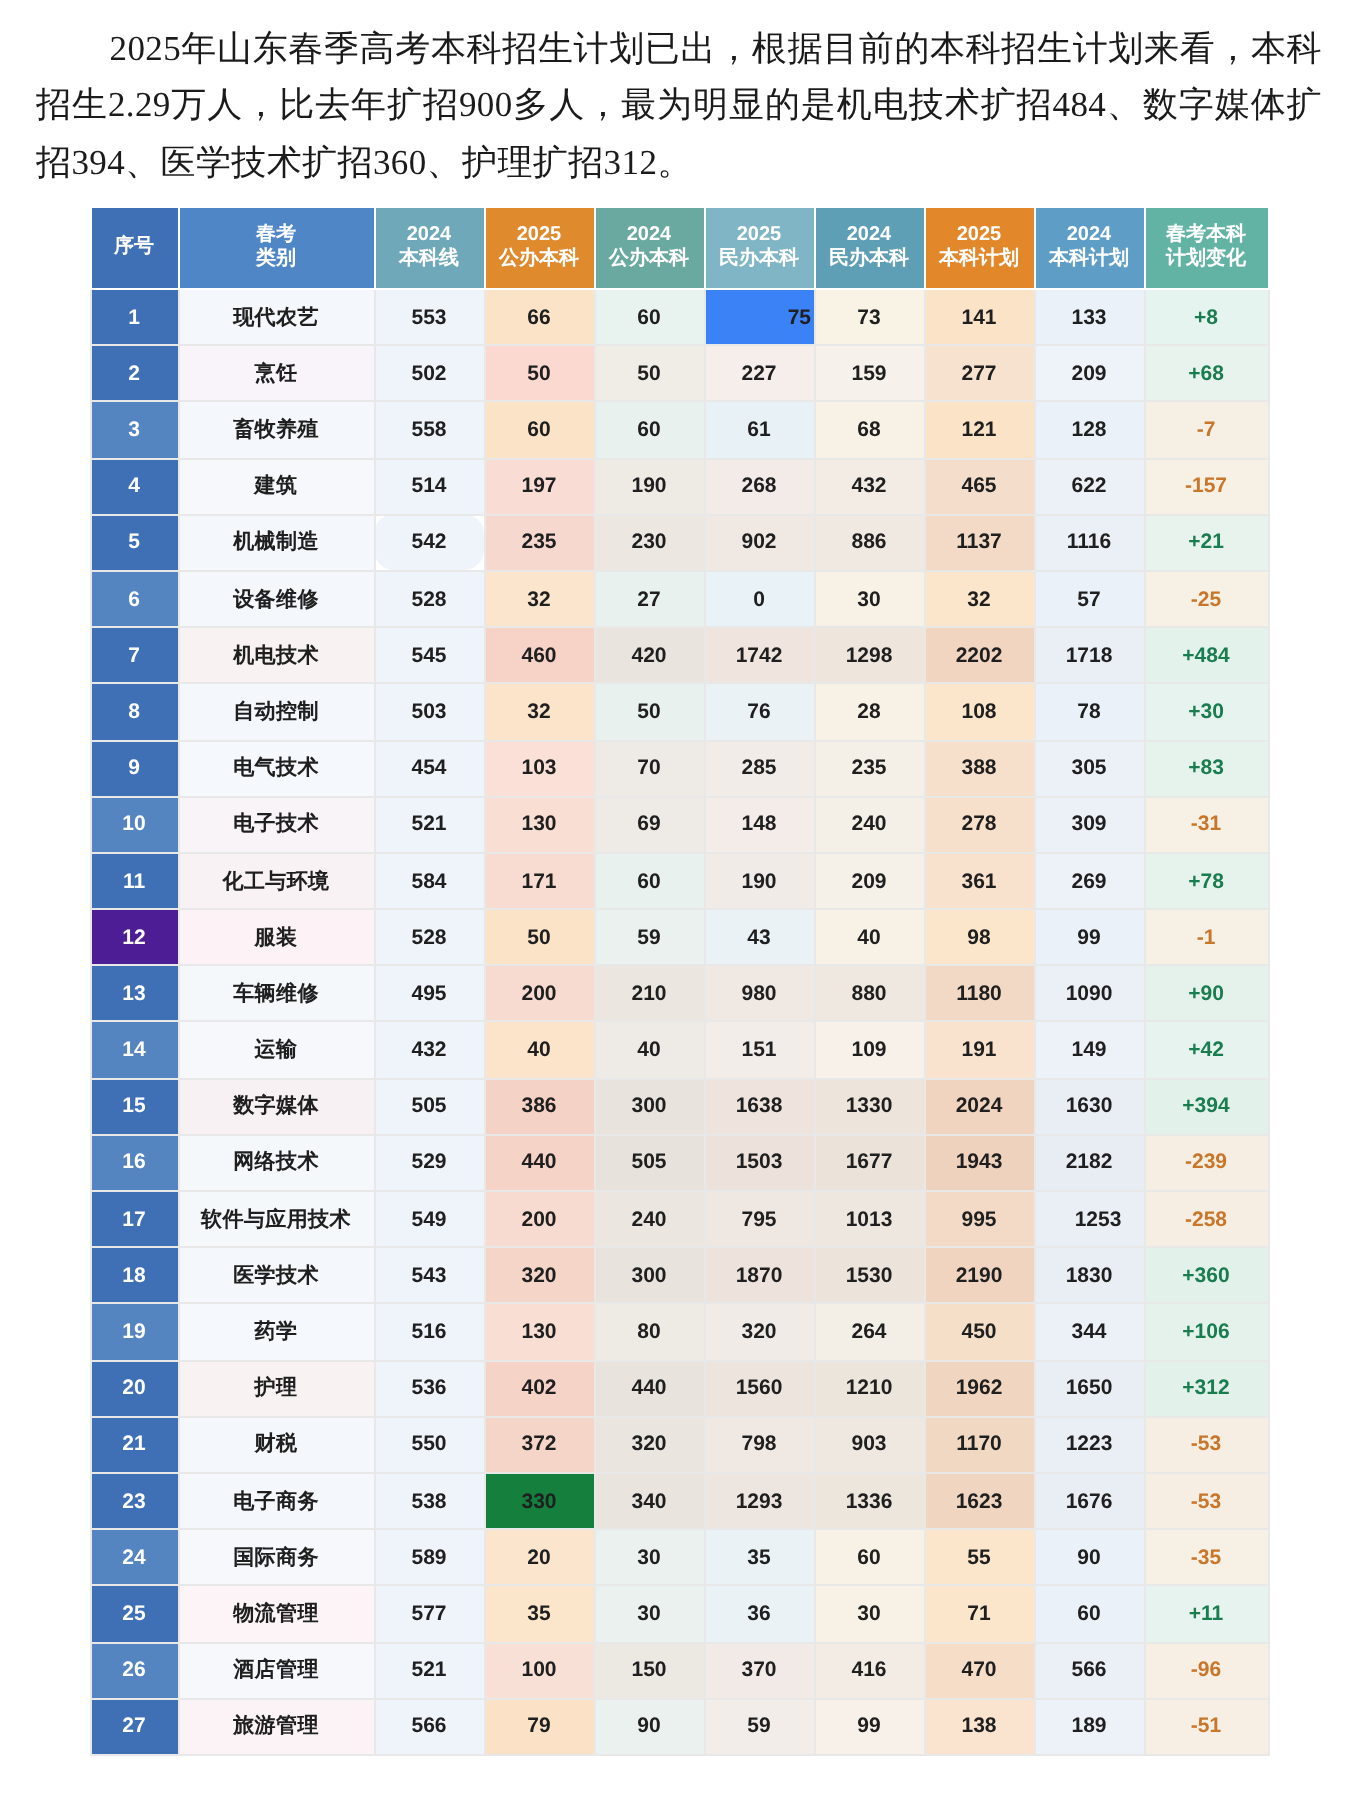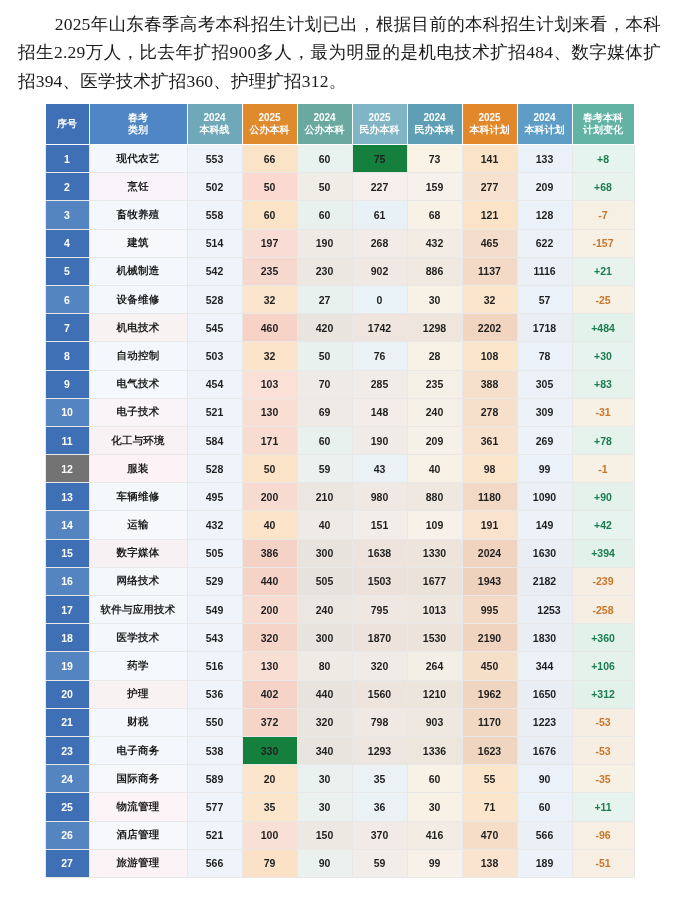--- a/index.html
+++ b/index.html
@@ -154,21 +154,21 @@
           </th>
         </tr>
     </thead>
     <tbody id="table-body">
         <tr>
           <td class="seq" style="background: rgb(63, 111, 181);">1</td>
           <td class="name" style="background: rgb(244, 248, 252);">现代农艺</td>
           <td class="num" style="background: rgb(238, 244, 250);">553</td>
           <td class="num" style="background: rgb(251, 227, 200);">66</td>
           <td class="num" style="background: rgb(232, 242, 239);">60</td>
-          <td class="num" style="background: #15803d;">75</td>
+          <td class="num" style="background: #3b82f6; text-align: right;">75</td>
           <td class="num" style="background: rgb(249, 243, 230);">73</td>
           <td class="num" style="background: rgb(251, 227, 200);">141</td>
           <td class="num" style="background: rgb(234, 241, 248);">133</td>
           <td class="chg pos" style="background: rgb(230, 244, 239);">+8</td>
         </tr>
         <tr>
           <td class="seq" style="background: rgb(63, 111, 181);">2</td>
           <td class="name" style="background: rgb(248, 244, 250);">烹饪</td>
           <td class="num" style="background: rgb(238, 244, 250);">502</td>
           <td class="num" style="background: rgb(251, 217, 209);">50</td>
@@ -199,21 +199,21 @@
           <td class="num" style="background: rgb(238, 234, 228);">190</td>
           <td class="num" style="background: rgb(242, 235, 231);">268</td>
           <td class="num" style="background: rgb(242, 236, 228);">432</td>
           <td class="num" style="background: rgb(244, 221, 202);">465</td>
           <td class="num" style="background: rgb(236, 241, 247);">622</td>
           <td class="chg neg" style="background: rgb(247, 240, 229);">-157</td>
         </tr>
         <tr>
           <td class="seq" style="background: rgb(63, 111, 181);">5</td>
           <td class="name" style="background: rgb(244, 247, 251);">机械制造</td>
-          <td class="num" style="background: rgb(238, 244, 250);">542</td>
+          <td class="num" style="background: rgb(238, 244, 250); border-radius: 10px;">542</td>
           <td class="num" style="background: rgb(247, 216, 206);">235</td>
           <td class="num" style="background: rgb(236, 231, 225);">230</td>
           <td class="num" style="background: rgb(240, 232, 227);">902</td>
           <td class="num" style="background: rgb(240, 233, 225);">886</td>
           <td class="num" style="background: rgb(242, 218, 198);">1137</td>
           <td class="num" style="background: rgb(235, 240, 246);">1116</td>
           <td class="chg pos" style="background: rgb(232, 243, 238); margin-top: 33px;">+21</td>
         </tr>
         <tr>
           <td class="seq" style="background: rgb(85, 133, 192);">6</td>
@@ -281,21 +281,21 @@
           <td class="num" style="background: rgb(238, 244, 250);">584</td>
           <td class="num" style="background: rgb(248, 219, 209);">171</td>
           <td class="num" style="background: rgb(233, 241, 239);">60</td>
           <td class="num" style="background: rgb(241, 235, 231);">190</td>
           <td class="num" style="background: rgb(245, 240, 232);">209</td>
           <td class="num" style="background: rgb(248, 225, 205);">361</td>
           <td class="num" style="background: rgb(237, 242, 248);">269</td>
           <td class="chg pos" style="background: rgb(230, 243, 237);">+78</td>
         </tr>
         <tr>
-          <td class="seq" style="background: #737373; margin-left: 24px;">12</td>
+          <td class="seq" style="background: #4c1d95; margin-left: 24px;">12</td>
           <td class="name" style="background: rgb(253, 243, 246);">服装</td>
           <td class="num" style="background: rgb(238, 244, 250);">528</td>
           <td class="num" style="background: rgb(251, 227, 200);">50</td>
           <td class="num" style="background: rgb(234, 241, 239);">59</td>
           <td class="num" style="background: rgb(234, 242, 246);">43</td>
           <td class="num" style="background: rgb(248, 242, 230);">40</td>
           <td class="num" style="background: rgb(251, 229, 203);">98</td>
           <td class="num" style="background: rgb(234, 241, 248);">99</td>
           <td class="chg neg" style="background: rgb(247, 240, 229);">-1</td>
         </tr>

